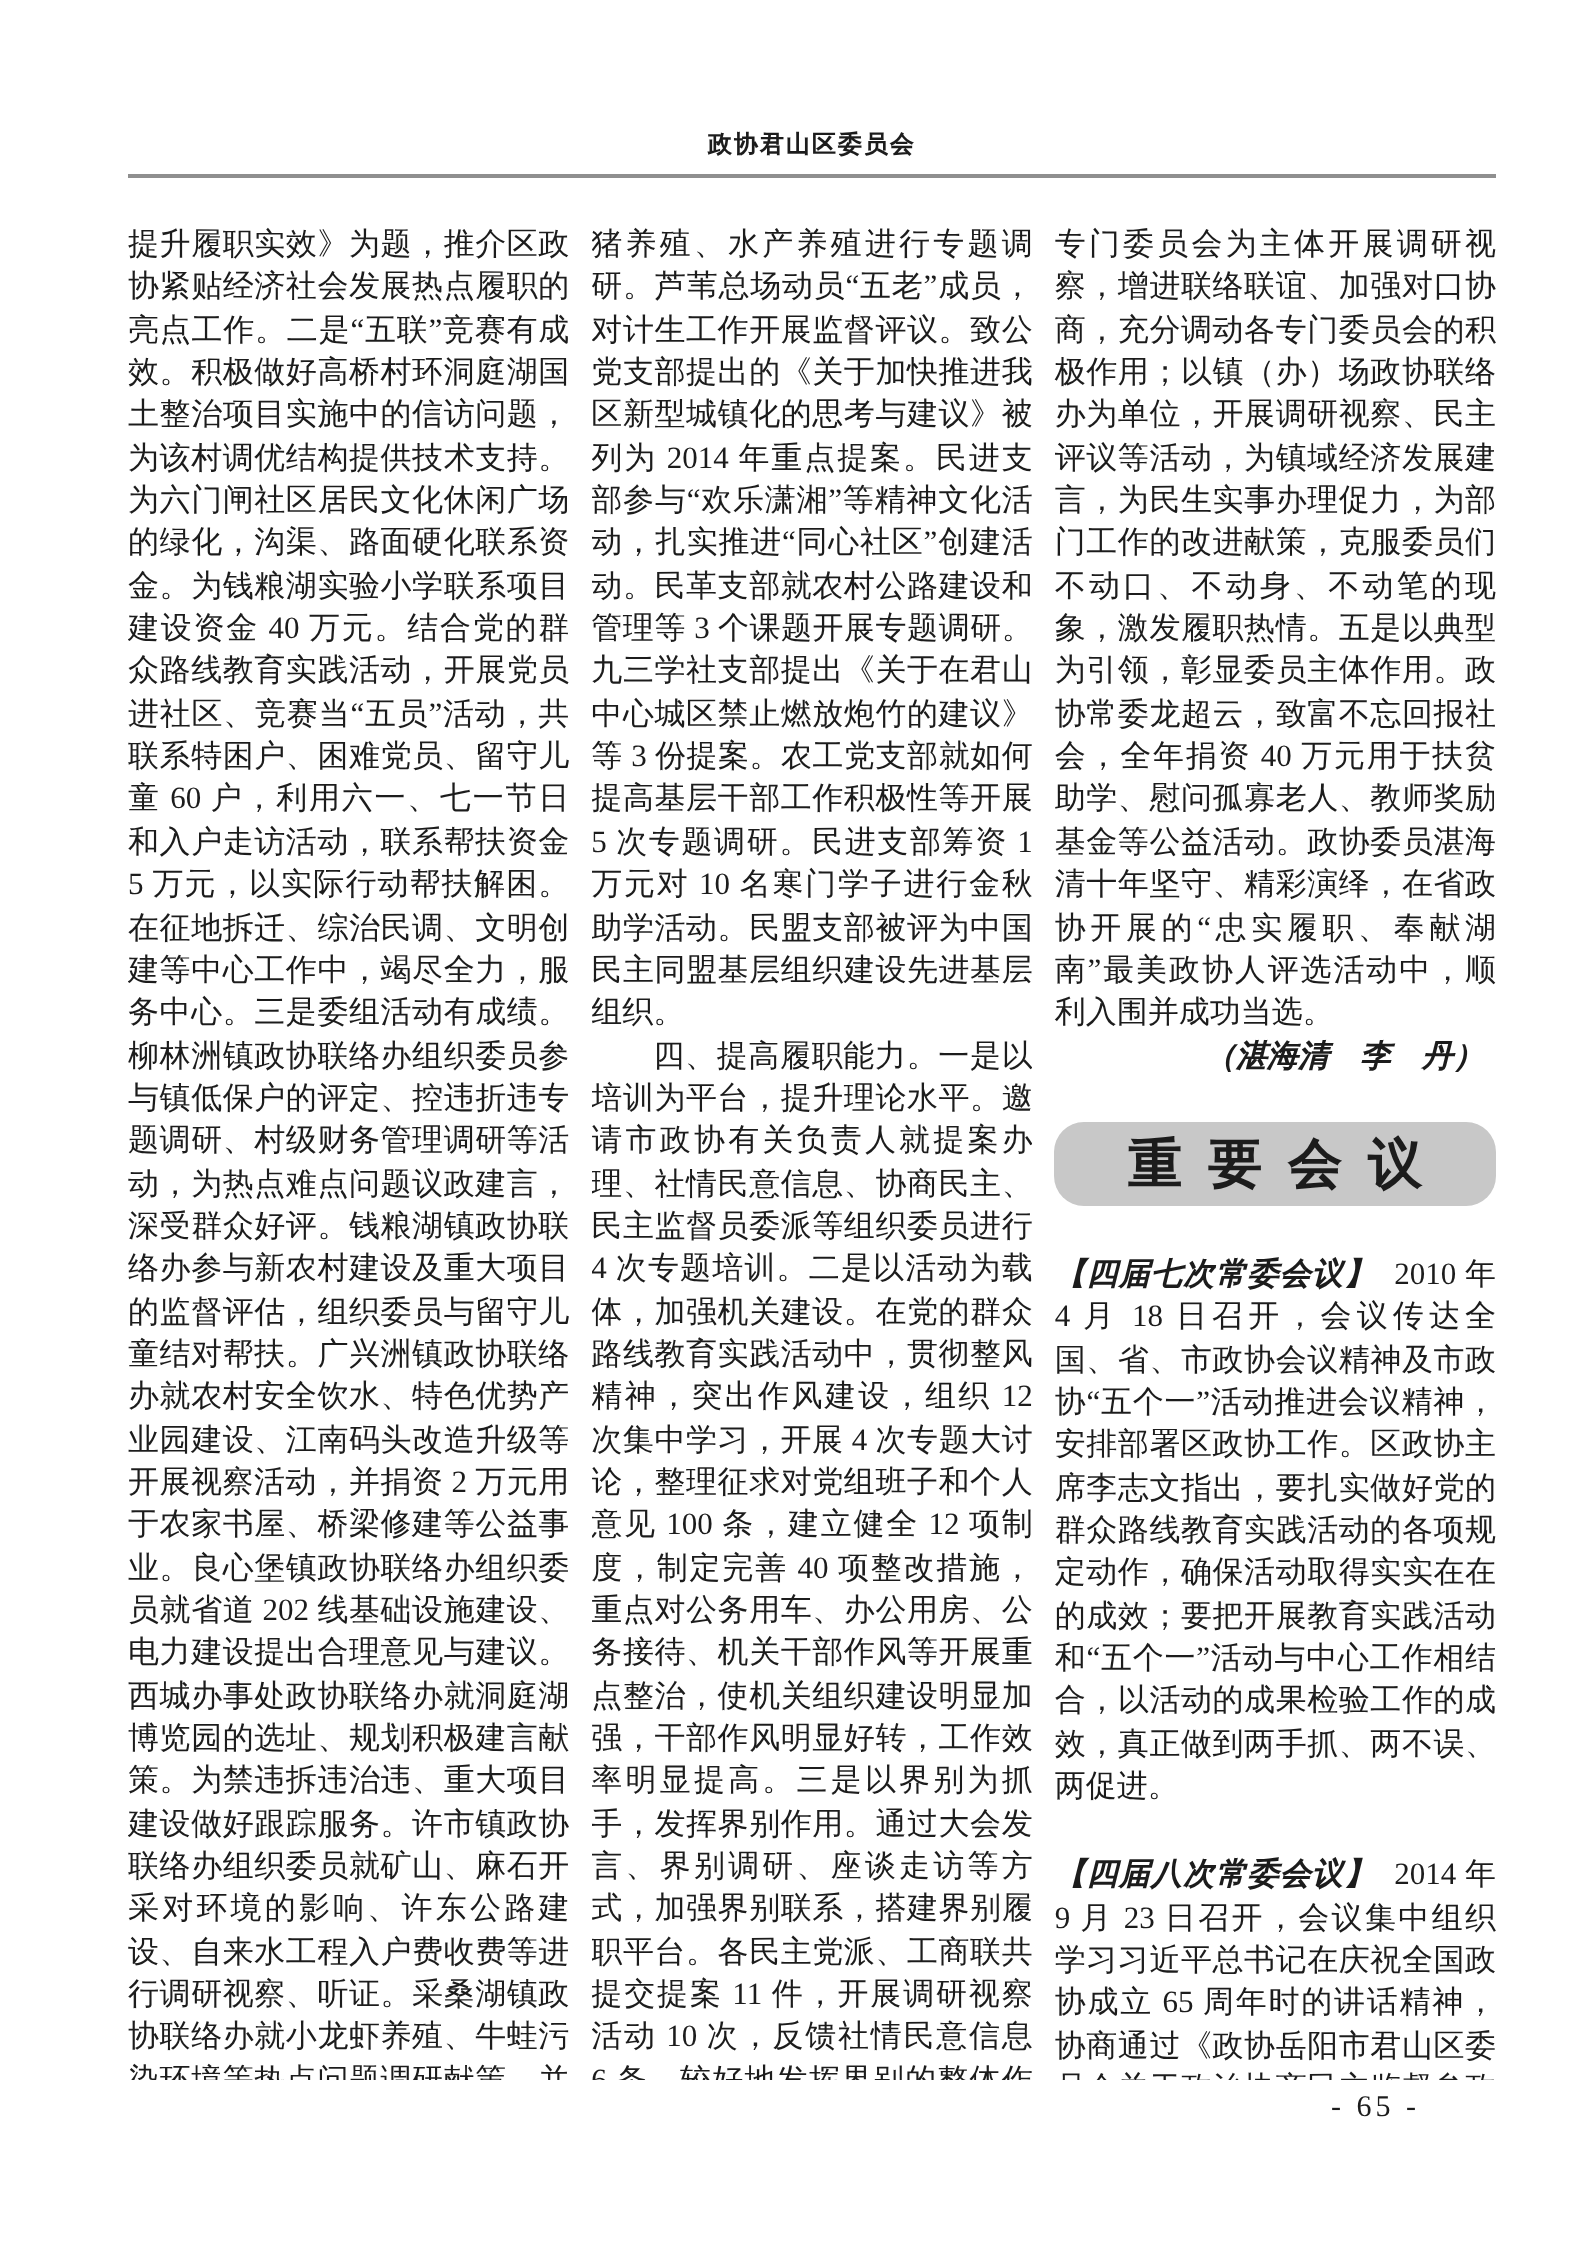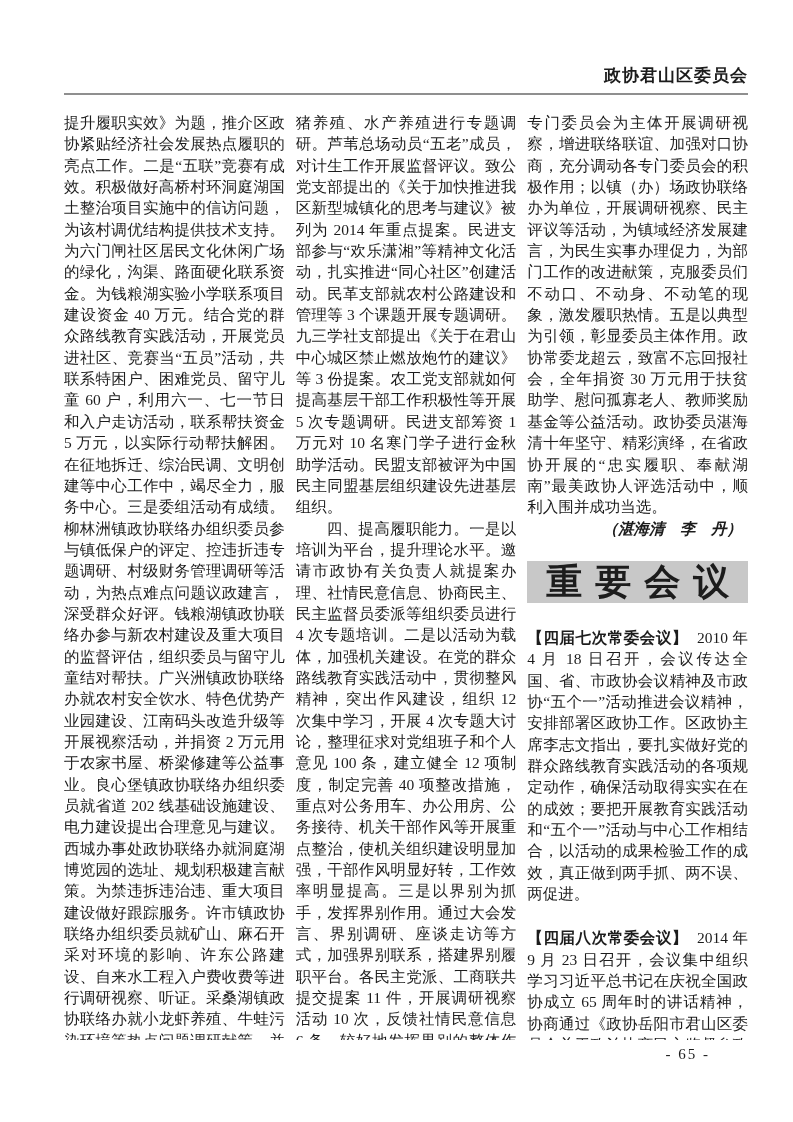--- a/index.html
+++ b/index.html
@@ -15,22 +15,22 @@
   }
   .header {
     position: absolute;
     top: 64px;
     left: 64px;
     width: 684px;
   }
   .header-title {
     font-family: Liberation Sans, sans-serif;
     font-weight: 700;
-    font-size: 17px;
-    text-align: right;
+    font-size: 12px;
+    text-align: center;
     letter-spacing: 1px;
   }
   .header-rule {
     height: 2px;
     background: #8f8f8f;
     margin-top: 6px;
   }
   .columns {
     position: absolute;
     top: 112px;
@@ -59,31 +59,33 @@
     margin-top: 1px;
     font-weight: bold;
   }
   .section-heading {
     margin: 22px 0 24px 0;
     height: 42px;
     line-height: 42px;
     background: #c8c8c8;
     text-align: center;
     font-weight: 700;
-    font-size: 36px;
+    font-size: 27px;
     letter-spacing: 13px;
     text-indent: 13px;
     white-space: nowrap;
+    border-radius: 15px;
   }
   .meeting { margin: 0; }
   .meeting + .meeting { margin-top: 23px; }
   .mlabel {
     font-family: "Liberation Sans", "DejaVu Sans", sans-serif;
     font-weight: 700;
     margin-right: 9px;
+    font-style: italic;
   }
   .page-number {
     position: absolute;
     top: 1046px;
     left: 64px;
     width: 684px;
     text-align: right;
     padding-right: 38px;
     box-sizing: border-box;
     font-size: 15px;
@@ -105,21 +107,21 @@
     <div class="col">
       <p>提升履职实效》为题，推介区政协紧贴经济社会发展热点履职的亮点工作。二是“五联”竞赛有成效。积极做好高桥村环洞庭湖国土整治项目实施中的信访问题，为该村调优结构提供技术支持。为六门闸社区居民文化休闲广场的绿化，沟渠、路面硬化联系资金。为钱粮湖实验小学联系项目建设资金 40 万元。结合党的群众路线教育实践活动，开展党员进社区、竞赛当“五员”活动，共联系特困户、困难党员、留守儿童 60 户，利用六一、七一节日和入户走访活动，联系帮扶资金 5 万元，以实际行动帮扶解困。在征地拆迁、综治民调、文明创建等中心工作中，竭尽全力，服务中心。三是委组活动有成绩。柳林洲镇政协联络办组织委员参与镇低保户的评定、控违折违专题调研、村级财务管理调研等活动，为热点难点问题议政建言，深受群众好评。钱粮湖镇政协联络办参与新农村建设及重大项目的监督评估，组织委员与留守儿童结对帮扶。广兴洲镇政协联络办就农村安全饮水、特色优势产业园建设、江南码头改造升级等开展视察活动，并捐资 2 万元用于农家书屋、桥梁修建等公益事业。良心堡镇政协联络办组织委员就省道 202 线基础设施建设、电力建设提出合理意见与建议。西城办事处政协联络办就洞庭湖博览园的选址、规划积极建言献策。为禁违拆违治违、重大项目建设做好跟踪服务。许市镇政协联络办组织委员就矿山、麻石开采对环境的影响、许东公路建设、自来水工程入户费收费等进行调研视察、听证。采桑湖镇政协联络办就小龙虾养殖、牛蛙污染环境等热点问题调研献策，并组织委员开展环保校园行等公益活动。水产养殖场就生</p>
     </div>
 
     <div class="col">
       <p>猪养殖、水产养殖进行专题调研。芦苇总场动员“五老”成员，对计生工作开展监督评议。致公党支部提出的《关于加快推进我区新型城镇化的思考与建议》被列为 2014 年重点提案。民进支部参与“欢乐潇湘”等精神文化活动，扎实推进“同心社区”创建活动。民革支部就农村公路建设和管理等 3 个课题开展专题调研。九三学社支部提出《关于在君山中心城区禁止燃放炮竹的建议》等 3 份提案。农工党支部就如何提高基层干部工作积极性等开展 5 次专题调研。民进支部筹资 1 万元对 10 名寒门学子进行金秋助学活动。民盟支部被评为中国民主同盟基层组织建设先进基层组织。</p>
       <p class="indent">四、提高履职能力。一是以培训为平台，提升理论水平。邀请市政协有关负责人就提案办理、社情民意信息、协商民主、民主监督员委派等组织委员进行 4 次专题培训。二是以活动为载体，加强机关建设。在党的群众路线教育实践活动中，贯彻整风精神，突出作风建设，组织 12 次集中学习，开展 4 次专题大讨论，整理征求对党组班子和个人意见 100 条，建立健全 12 项制度，制定完善 40 项整改措施，重点对公务用车、办公用房、公务接待、机关干部作风等开展重点整治，使机关组织建设明显加强，干部作风明显好转，工作效率明显提高。三是以界别为抓手，发挥界别作用。通过大会发言、界别调研、座谈走访等方式，加强界别联系，搭建界别履职平台。各民主党派、工商联共提交提案 11 件，开展调研视察活动 10 次，反馈社情民意信息 6 条，较好地发挥界别的整体作用。四是以委组为重点，调动积极因素。通过健全制度，明确职责，以</p>
     </div>
 
     <div class="col">
-      <p>专门委员会为主体开展调研视察，增进联络联谊、加强对口协商，充分调动各专门委员会的积极作用；以镇（办）场政协联络办为单位，开展调研视察、民主评议等活动，为镇域经济发展建言，为民生实事办理促力，为部门工作的改进献策，克服委员们不动口、不动身、不动笔的现象，激发履职热情。五是以典型为引领，彰显委员主体作用。政协常委龙超云，致富不忘回报社会，全年捐资 30 万元用于扶贫助学、慰问孤寡老人、教师奖励基金等公益活动。政协委员湛海清十年坚守、精彩演绎，在省政协开展的“忠实履职、奉献湖南”最美政协人评选活动中，顺利入围并成功当选。</p>
+      <p>专门委员会为主体开展调研视察，增进联络联谊、加强对口协商，充分调动各专门委员会的积极作用；以镇（办）场政协联络办为单位，开展调研视察、民主评议等活动，为镇域经济发展建言，为民生实事办理促力，为部门工作的改进献策，克服委员们不动口、不动身、不动笔的现象，激发履职热情。五是以典型为引领，彰显委员主体作用。政协常委龙超云，致富不忘回报社会，全年捐资 40 万元用于扶贫助学、慰问孤寡老人、教师奖励基金等公益活动。政协委员湛海清十年坚守、精彩演绎，在省政协开展的“忠实履职、奉献湖南”最美政协人评选活动中，顺利入围并成功当选。</p>
       <p class="byline">（湛海清　李　丹）</p>
       <div class="section-heading" style="background: rgb(200, 200, 200);">重要会议</div>
       <p class="meeting"><span class="mlabel">【四届七次常委会议】</span><span>2010 年 4 月 18 日召开，会议传达全国、省、市政协会议精神及市政协“五个一”活动推进会议精神，安排部署区政协工作。区政协主席李志文指出，要扎实做好党的群众路线教育实践活动的各项规定动作，确保活动取得实实在在的成效；要把开展教育实践活动和“五个一”活动与中心工作相结合，以活动的成果检验工作的成效，真正做到两手抓、两不误、两促进。</span></p>
       <p class="meeting"><span class="mlabel">【四届八次常委会议】</span><span>2014 年 9 月 23 日召开，会议集中组织学习习近平总书记在庆祝全国政协成立 65 周年时的讲话精神，协商通过《政协岳阳市君山区委员会关于政治协商民主监督参政议政的规定(讨论稿)》《关于我区中心城区城市管理体制机制的调研报告》《关</span></p>
     </div>
 
   </div>
 
   <div class="page-number">- 65 -</div>
 

